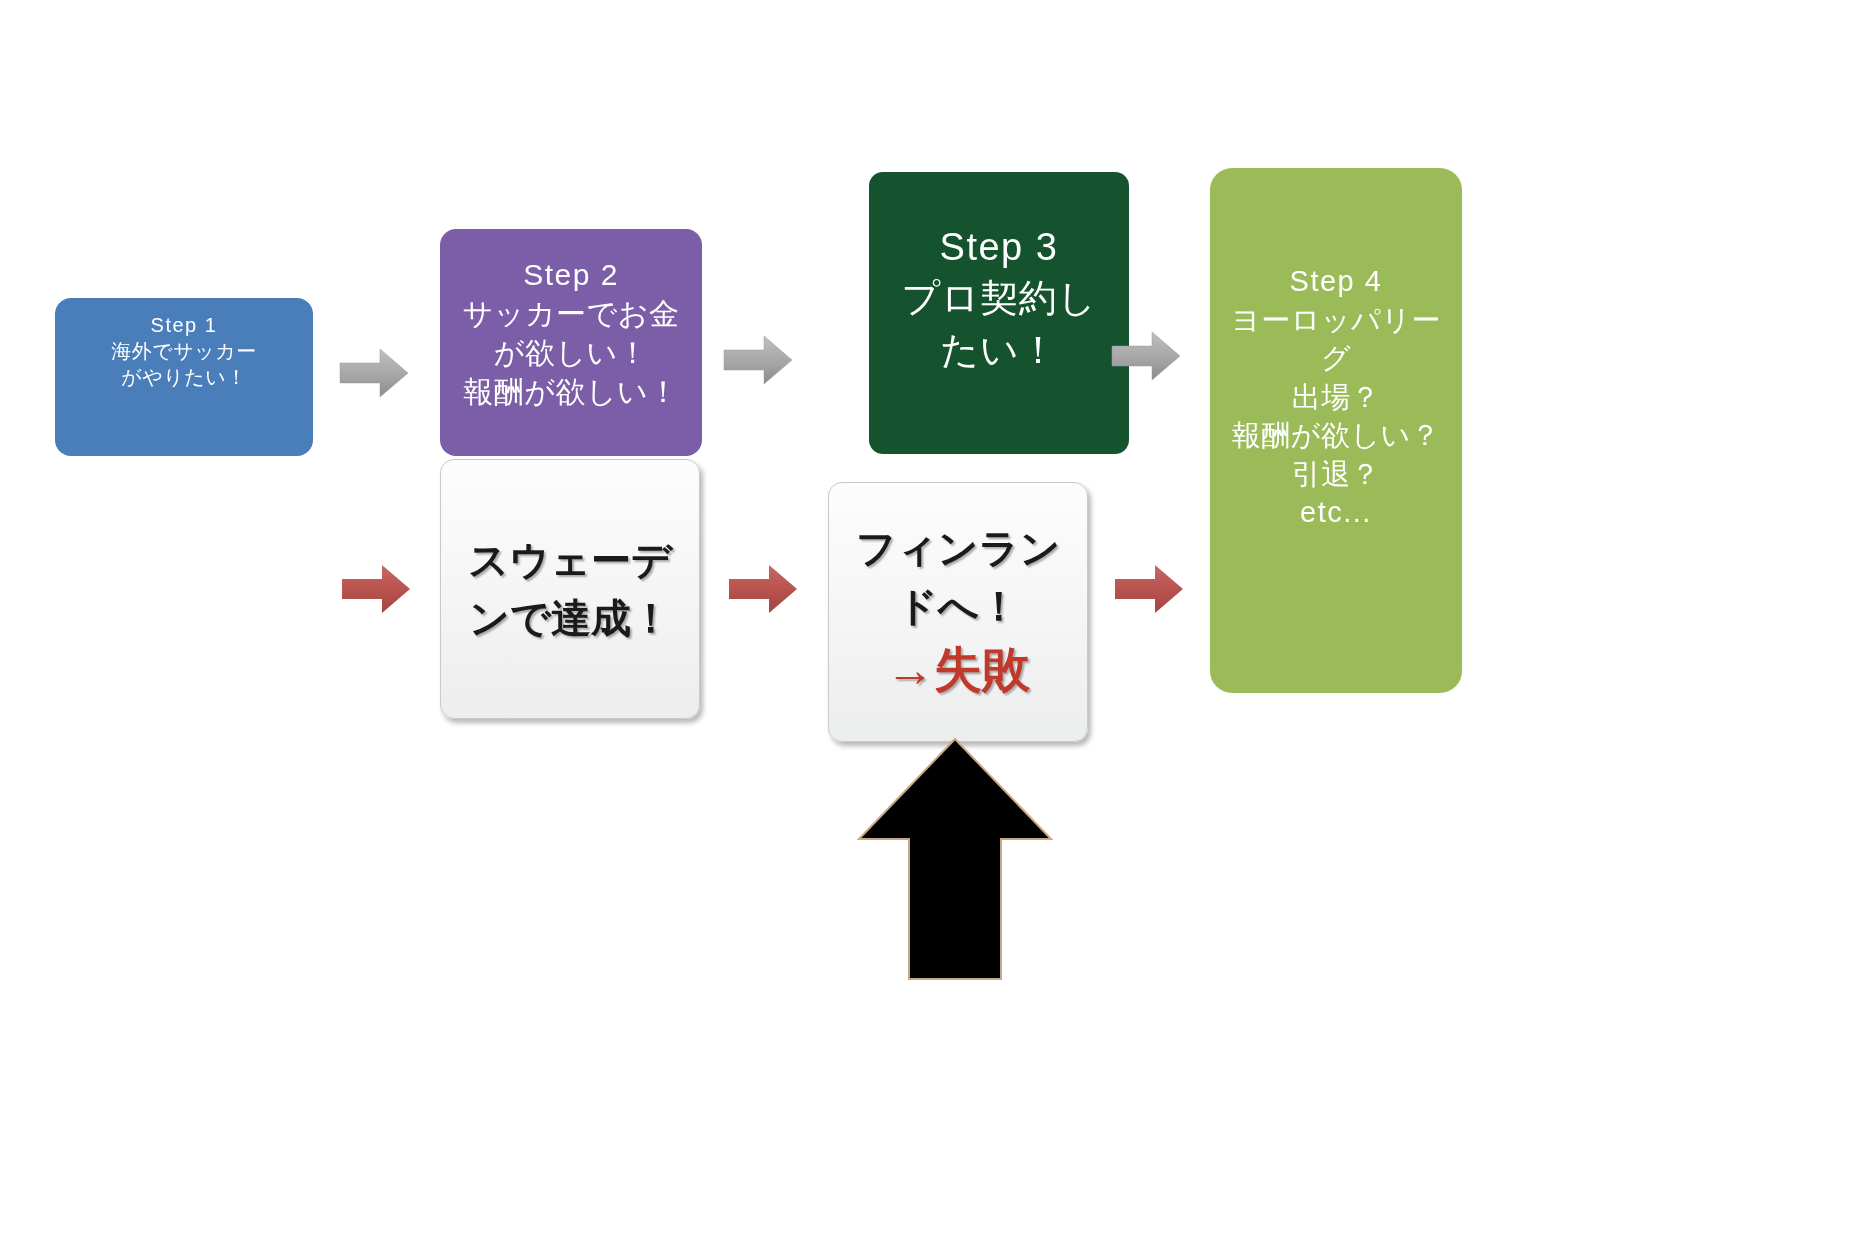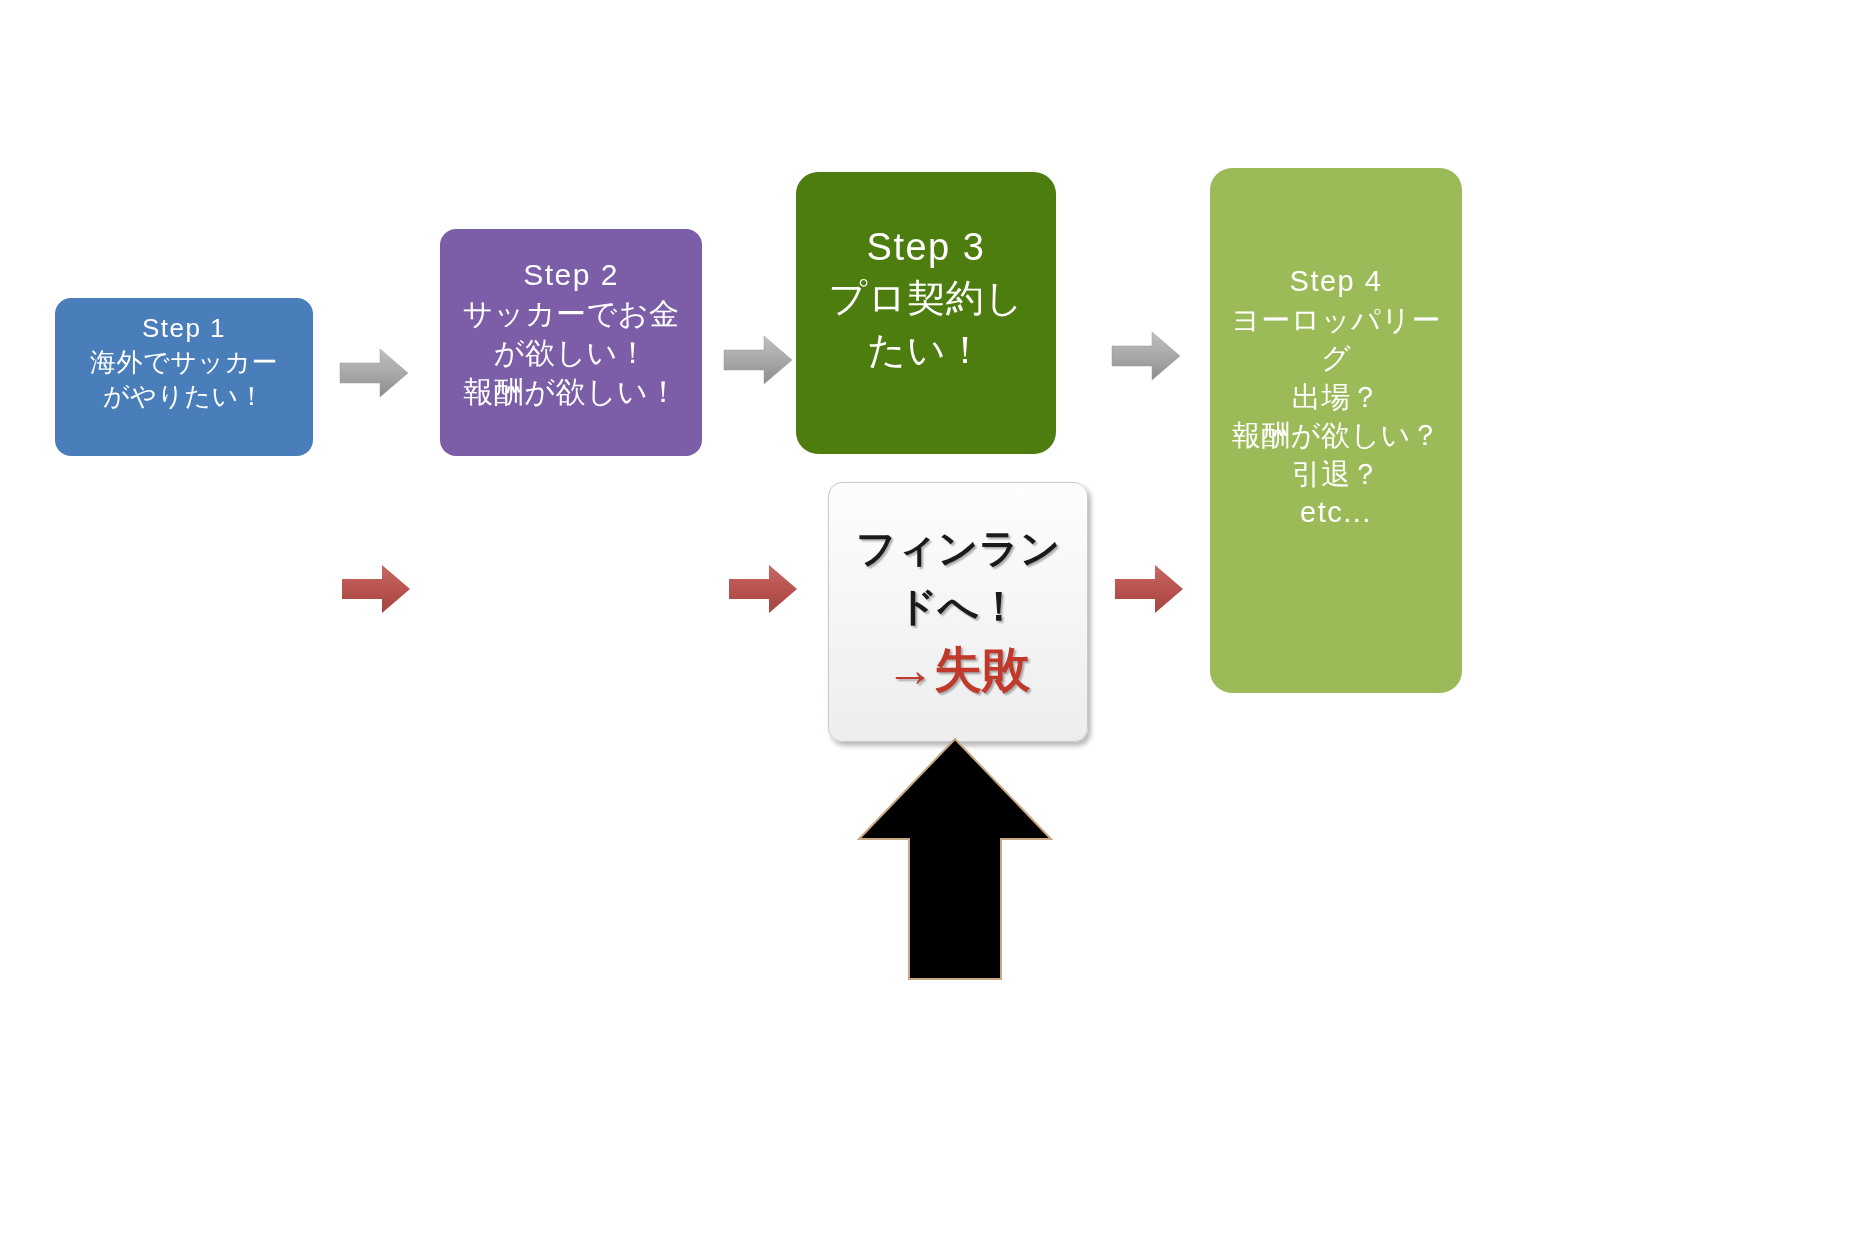--- a/index.html
+++ b/index.html
@@ -37,35 +37,35 @@
     white-space: pre;
   }
   .step-box .ln.latin {
     letter-spacing: 1.5px;
   }
 
   #box-step1 {
     left: 55px;  top: 298px;  width: 258px; height: 158px;
     background: #4A7EBB;
     border-radius: 16px;
-    font-size: 26px;
+    font-size: 20px;
     padding-top: 14px;
   }
   #box-step2 {
     left: 440px; top: 229px;  width: 262px; height: 227px;
     background: #7B5EA7;
     border-radius: 16px;
     font-size: 30px;
     padding-top: 26px;
     text-align: right;
   }
   #box-step3 {
-    left: 796px; top: 172px;  width: 260px; height: 282px;
-    background: #4d7c0f;
-    border-radius: 22px;
+    left: 869px; top: 172px;  width: 260px; height: 282px;
+    background: #14532d;
+    border-radius: 14px;
     font-size: 38px;
     padding-top: 50px;
     line-height: 1.35;
   }
   #box-step4 {
     left: 1210px; top: 168px; width: 252px; height: 525px;
     background: #9BBB59;
     border-radius: 22px;
     font-size: 29px;
     padding-top: 94px;
@@ -176,20 +176,24 @@
     <span class="ln latin">Step 4</span>
     <span class="ln">ヨーロッパリー</span>
     <span class="ln">グ</span>
     <span class="ln">出場？</span>
     <span class="ln">報酬が欲しい？</span>
     <span class="ln">引退？</span>
     <span class="ln latin">etc...</span>
   </div>
 
 
+  <div class="result-box" id="box-result2">
+    <span>スウェーデ</span>
+    <span>ンで達成！</span>
+  </div>
 
   <div class="result-box" id="box-result3">
     <span>フィンラン</span>
     <span>ドへ！</span>
     <span class="fail">→失敗</span>
   </div>
 
   <div class="arrow" id="arrow-gray-1">
     <svg viewBox="0 0 72 56" xmlns="http://www.w3.org/2000/svg">
       <defs>

